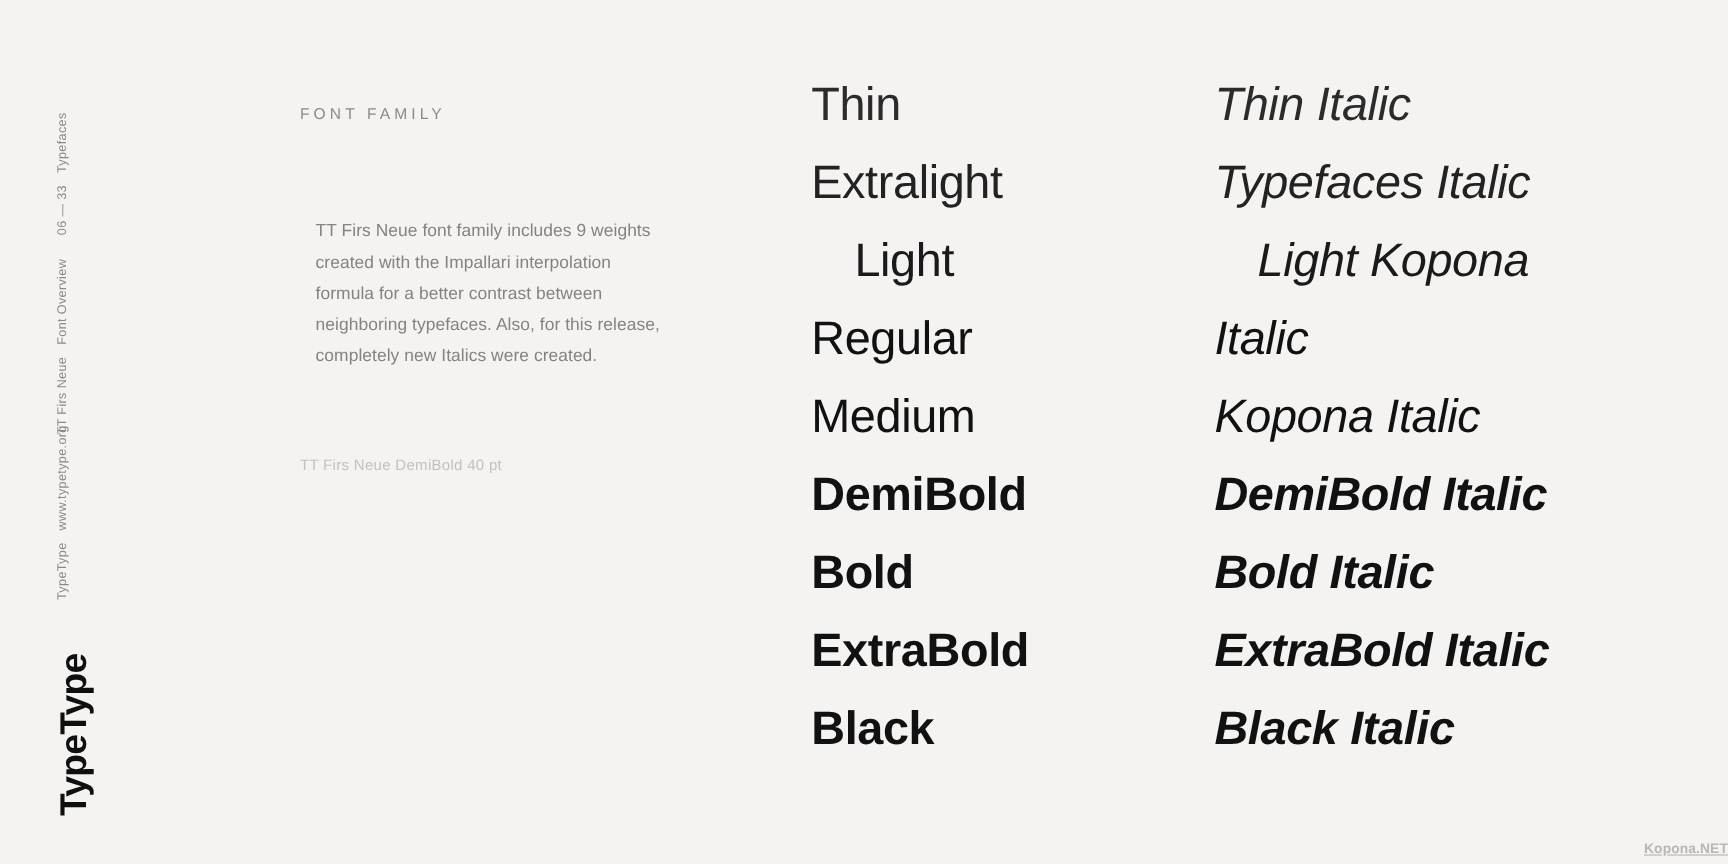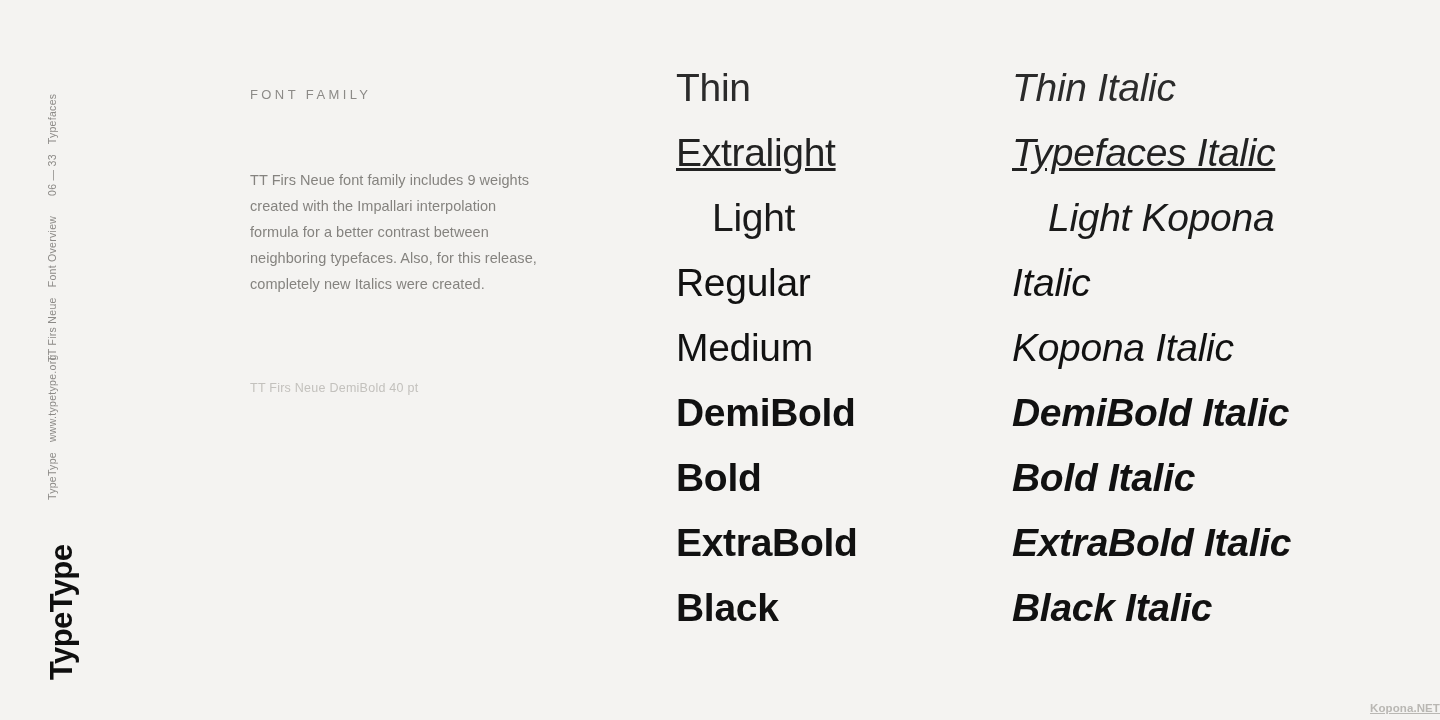--- a/index.html
+++ b/index.html
@@ -73,21 +73,21 @@
   }
   .desc-heading {
     font-size: 13px;
     letter-spacing: 3.4px;
     color: #8c8a87;
     font-weight: 400;
     margin: 0;
     line-height: 20px;
   }
   .desc-body {
-    margin: 0;
+    margin: 13px;
     position: absolute;
     top: 82px;
     left: 0;
     width: 290px;
     font-size: 14.5px;
     line-height: 26px;
     color: #85837f;
     letter-spacing: 0.05px;
   }
   .desc-caption {
@@ -119,21 +119,21 @@
     white-space: nowrap;
     color: #111111;
     font-size: 39px;
     line-height: 44px;
     letter-spacing: -0.3px;
   }
   .col-upright { left: 0; }
   .col-italic { left: 336px; font-style: italic; }
 
   .w-thin       { font-weight: 100; color: #2b2b2b; }
-  .w-extralight { font-weight: 200; color: #222222; text-decoration: underline; }
+  .w-extralight { font-weight: 200; color: #222222; }
   .w-light      { font-weight: 300; color: #1a1a1a; margin-left: 36px; }
   .w-regular    { font-weight: 400; }
   .w-medium     { font-weight: 500; }
   .w-demibold   { font-weight: 600; }
   .w-bold       { font-weight: 700; }
   .w-extrabold  { font-weight: 800; }
   .w-black      { font-weight: 900; }
 
   
   .watermark {

